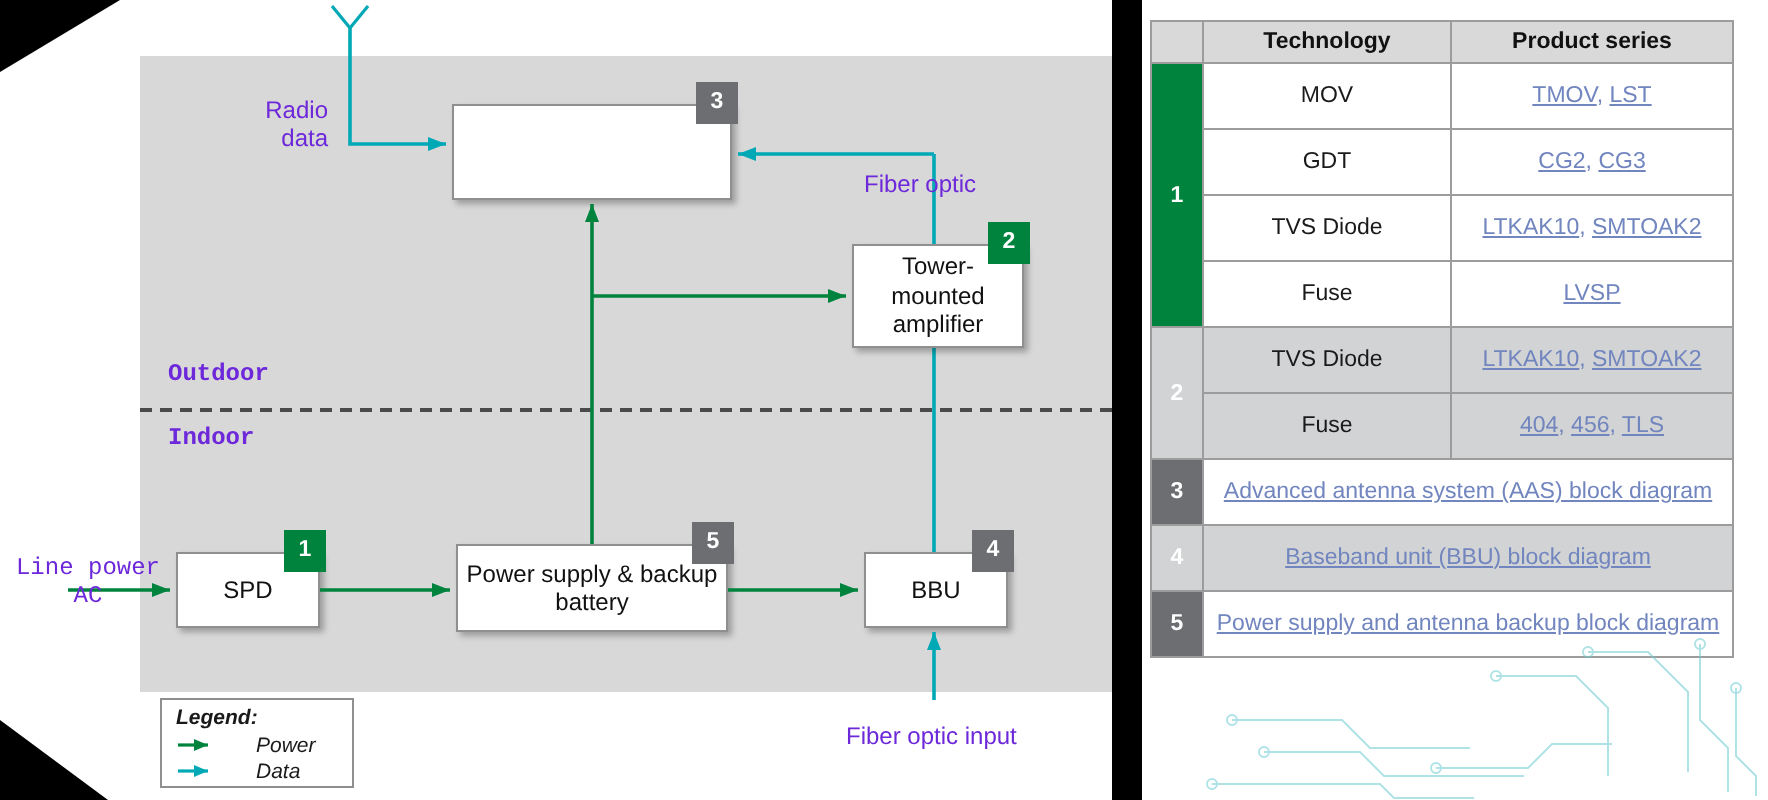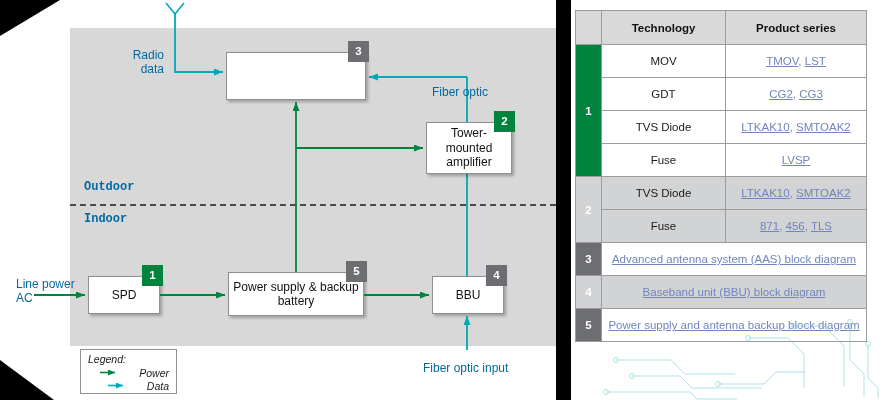--- a/index.html
+++ b/index.html
@@ -30,37 +30,37 @@
     text-align:center; font-size:12px; line-height:1.2; color:#111; padding:2px 4px;
   }
   .badge-sq {
     position:absolute; top:-12px; right:-4px; width:21px; height:21px;
     color:#fff; font-size:11.5px; font-weight:bold;
     display:flex; align-items:center; justify-content:center;
   }
   .bg-green { background:#00843D; }
   .bg-gray  { background:#6D6E71; }
 
-  .diag-label { position:absolute; font-size:12px; color:#0369a1; line-height:1.2; }
+  .diag-label { position:absolute; font-size:12px; color:#6d28d9; line-height:1.2; }
 
   svg.overlay { position:absolute; left:0; top:0; width:884px; height:400px; pointer-events:none; }
 
   
   #legend {
     left:80px; top:349px; width:97px; height:45px;
     background:#fff; border:1px solid #8f8f8f; padding:3px 7px;
     font-size:10.5px; font-style:italic;
   }
-  #legend .lg-title { font-weight:normal; margin-bottom:1px; }
-  #legend .lg-row { display:flex; align-items:center; gap:16px; height:13px;justify-content:flex-end; }
+  #legend .lg-title { font-weight:bold; margin-bottom:1px; }
+  #legend .lg-row { display:flex; align-items:center; gap:16px; height:13px; }
 
   
   #prod-table { position:absolute; left:575px; top:10px; border-collapse:collapse; font-size:11.5px; table-layout:fixed; }
   #prod-table th, #prod-table td { border:1px solid #9c9c9c; text-align:center; vertical-align:middle; padding:2px 4px; background:#fff; }
-  #prod-table thead tr { height:34px; }
+  #prod-table thead tr { height:21px; }
   #prod-table tbody tr { height:33px; }
   #prod-table th { background:#d9d9d9; font-size:11.5px; color:#111; }
   .c0 { width:26px; } .c1 { width:124px; } .c2 { width:141px; }
   #prod-table tr.shade td { background:#d2d3d4; }
   #prod-table td.badge-cell-green { background:#00843D; color:#fff; font-weight:bold; }
   #prod-table td.badge-cell-gray  { background:#6D6E71; color:#fff; font-weight:bold; }
   td.prodcell { color:#7185BE; }
   a.plink, a.rowlink { color:#7185BE; text-decoration:underline; cursor:pointer; font-size:11.5px; }
 </style>
 </head>
@@ -112,21 +112,21 @@
   <line x1="166" y1="3" x2="175" y2="14" stroke="#00A9B5" stroke-width="1.6"></line>
   <line x1="184" y1="3" x2="175" y2="14" stroke="#00A9B5" stroke-width="1.6"></line>
   <polyline points="175,13 175,72 223,72" fill="none" stroke="#00A9B5" stroke-width="1.8" marker-end="url(#m-teal)"></polyline>
   <line x1="467" y1="77" x2="369" y2="77" stroke="#00A9B5" stroke-width="1.8" marker-end="url(#m-teal)"></line>
   <line x1="467" y1="350" x2="467" y2="316" stroke="#00A9B5" stroke-width="1.8" marker-end="url(#m-teal)"></line>
 </svg>
 
 <div class="diag-label zone-label" style="left:84px;top:180px;">Outdoor</div>
 <div class="diag-label zone-label" style="left:84px;top:212px;">Indoor</div>
 <div class="diag-label" style="left:106px;top:48px;width:58px;text-align:right;">Radio data</div>
-<div class="diag-label" style="left:16px;top:277px;width:76px;">Line power AC</div>
+<div class="diag-label" style="left:6px;top:277px;width:76px;text-align:center;font-family:Liberation Mono, monospace;">Line power AC</div>
 <div class="diag-label" style="left:432px;top:85px;">Fiber optic</div>
 <div class="diag-label" style="left:423px;top:361px;">Fiber optic input</div>
 
 <div class="abs" id="legend">
   <div class="lg-title">Legend:</div>
   <div class="lg-row">
     <svg width="24" height="9">
       <defs>
           <marker id="lg-g" markerUnits="userSpaceOnUse" markerWidth="8" markerHeight="7" refX="7" refY="3" orient="auto">
             <path d="M0,0 L7,3 L0,6 Z" fill="#00843D"></path>
@@ -184,21 +184,21 @@
       <td>Fuse</td>
       <td class="prodcell"><a class="plink">LVSP</a></td>
     </tr>
     <tr class="shade">
       <td rowspan="2" class="badge-cell-green">2</td>
       <td>TVS Diode</td>
       <td class="prodcell"><a class="plink">LTKAK10</a>, <a class="plink">SMTOAK2</a></td>
     </tr>
     <tr class="shade">
       <td>Fuse</td>
-      <td class="prodcell"><a class="plink">871</a>, <a class="plink">456</a>, <a class="plink">TLS</a></td>
+      <td class="prodcell"><a class="plink">404</a>, <a class="plink">456</a>, <a class="plink">TLS</a></td>
     </tr>
     <tr>
       <td class="badge-cell-gray">3</td>
       <td colspan="2">
         <a class="rowlink">Advanced antenna system (AAS) block diagram</a>
       </td>
     </tr>
     <tr class="shade">
       <td class="badge-cell-gray">4</td>
       <td colspan="2">

